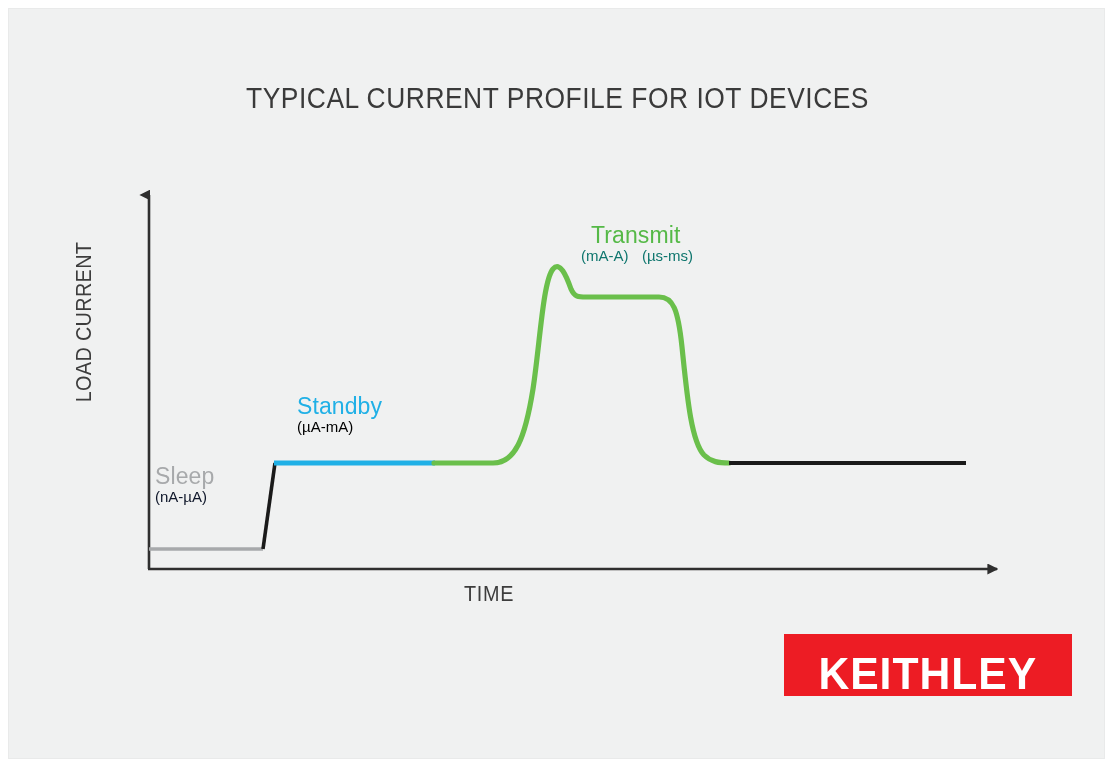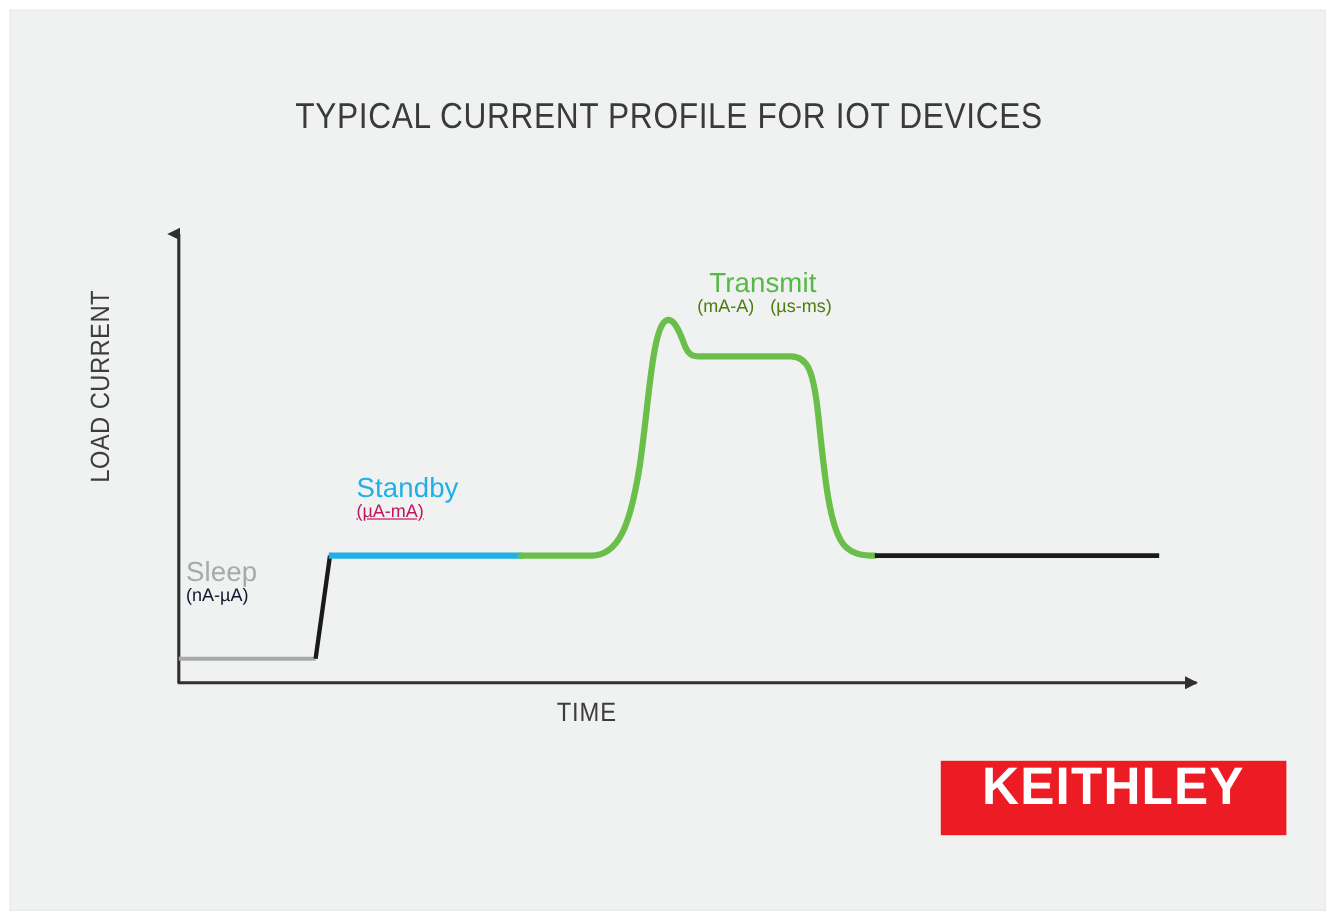--- a/index.html
+++ b/index.html
@@ -109,39 +109,39 @@
     display: inline-block;
   }
   .phase-range + .phase-range { margin-left: 9px; }
 
   #label-sleep      { left: 146px; top: 455px; }
   #label-sleep .phase-name  { color: #a7a9ab; }
   #label-sleep .phase-range { color: #0f172a; }
 
   #label-standby    { left: 288px; top: 385px; }
   #label-standby .phase-name  { color: #20b0e6; }
-  #label-standby .phase-range { color: #be185d; text-decoration: underline; }
+  #label-standby .phase-range { color: #000000; }
 
   #label-transmit   { left: 572px; top: 214px; }
   #label-transmit .phase-name  { color: #55b947; padding-left: 10px; }
-  #label-transmit .phase-range { color: #4d7c0f; }
+  #label-transmit .phase-range { color: #0f766e; }
 
   
   #keithley-logo {
     position: absolute;
     left: 775px;
     top: 625px;
     width: 288px;
   }
   #logo-mark {
     background: #ed1c24;
     width: 288px;
     height: 62px;
     display: flex;
-    align-items: flex-start;
+    align-items: flex-end;
     justify-content: center;
     box-sizing: border-box;
   }
   #logo-wordmark {
     color: #ffffff;
     font-size: 44px;
     font-weight: bold;
     letter-spacing: 1px;
     line-height: 1;
     transform: scaleX(0.97);

